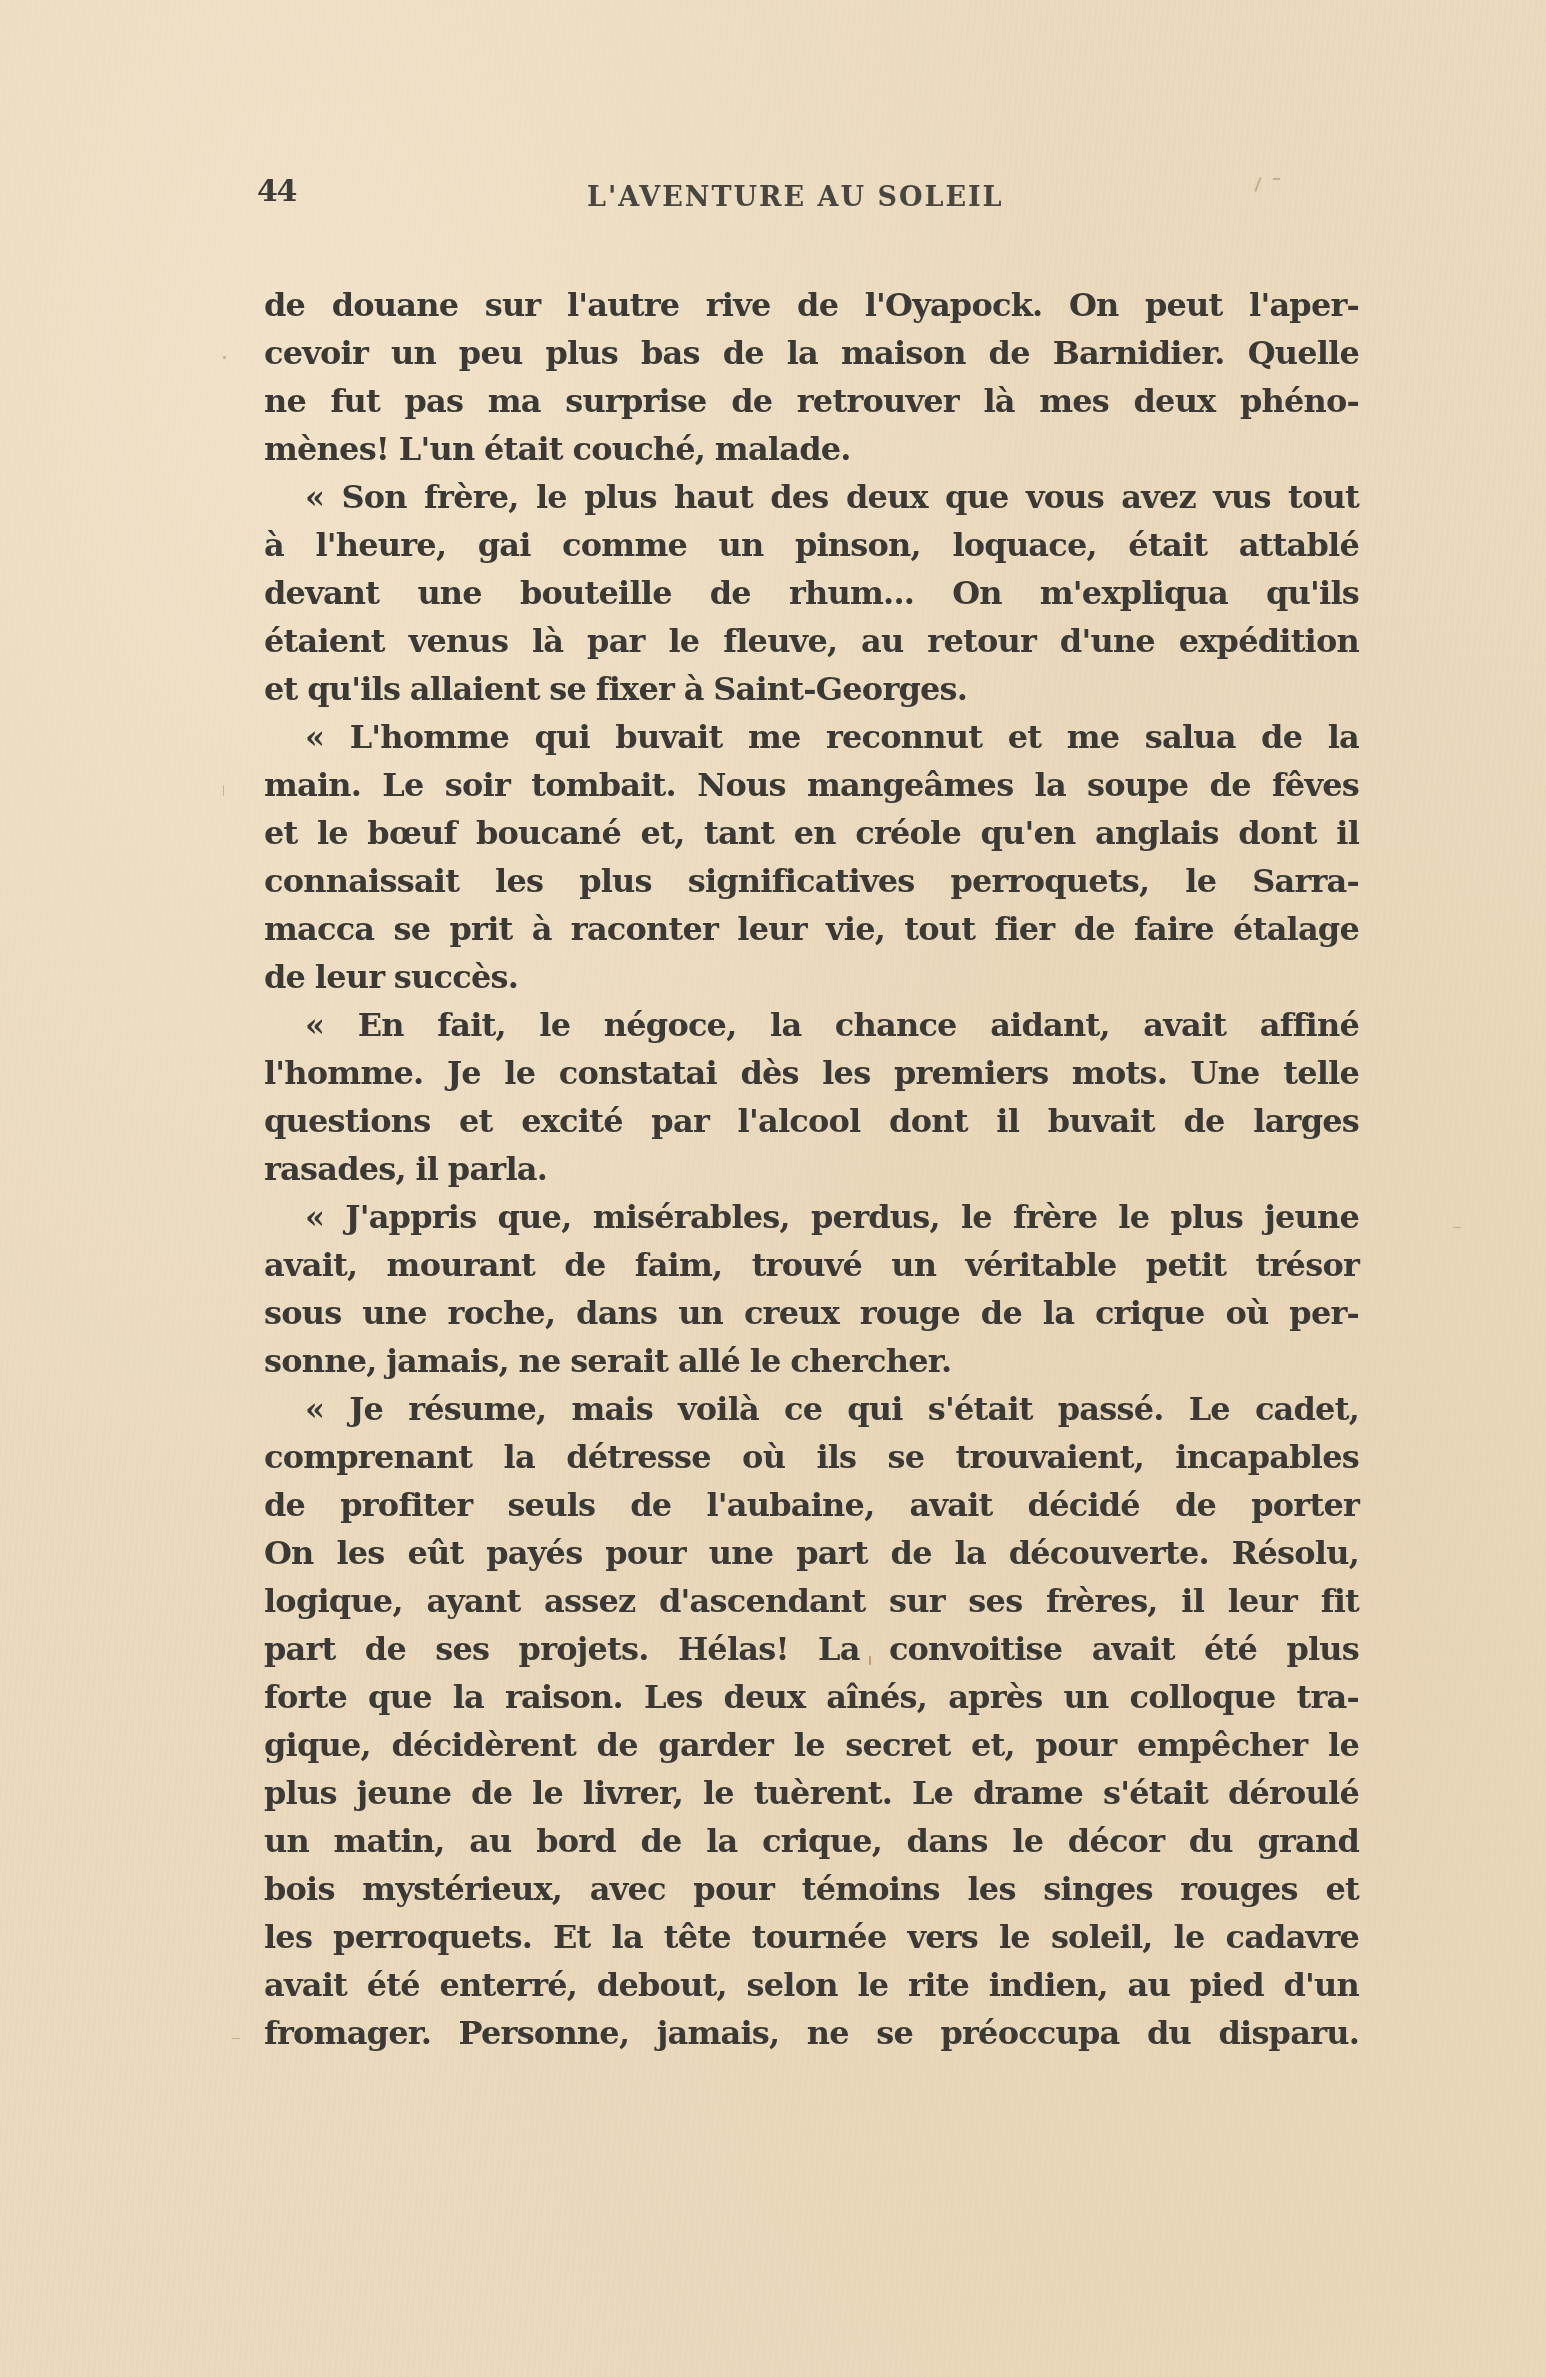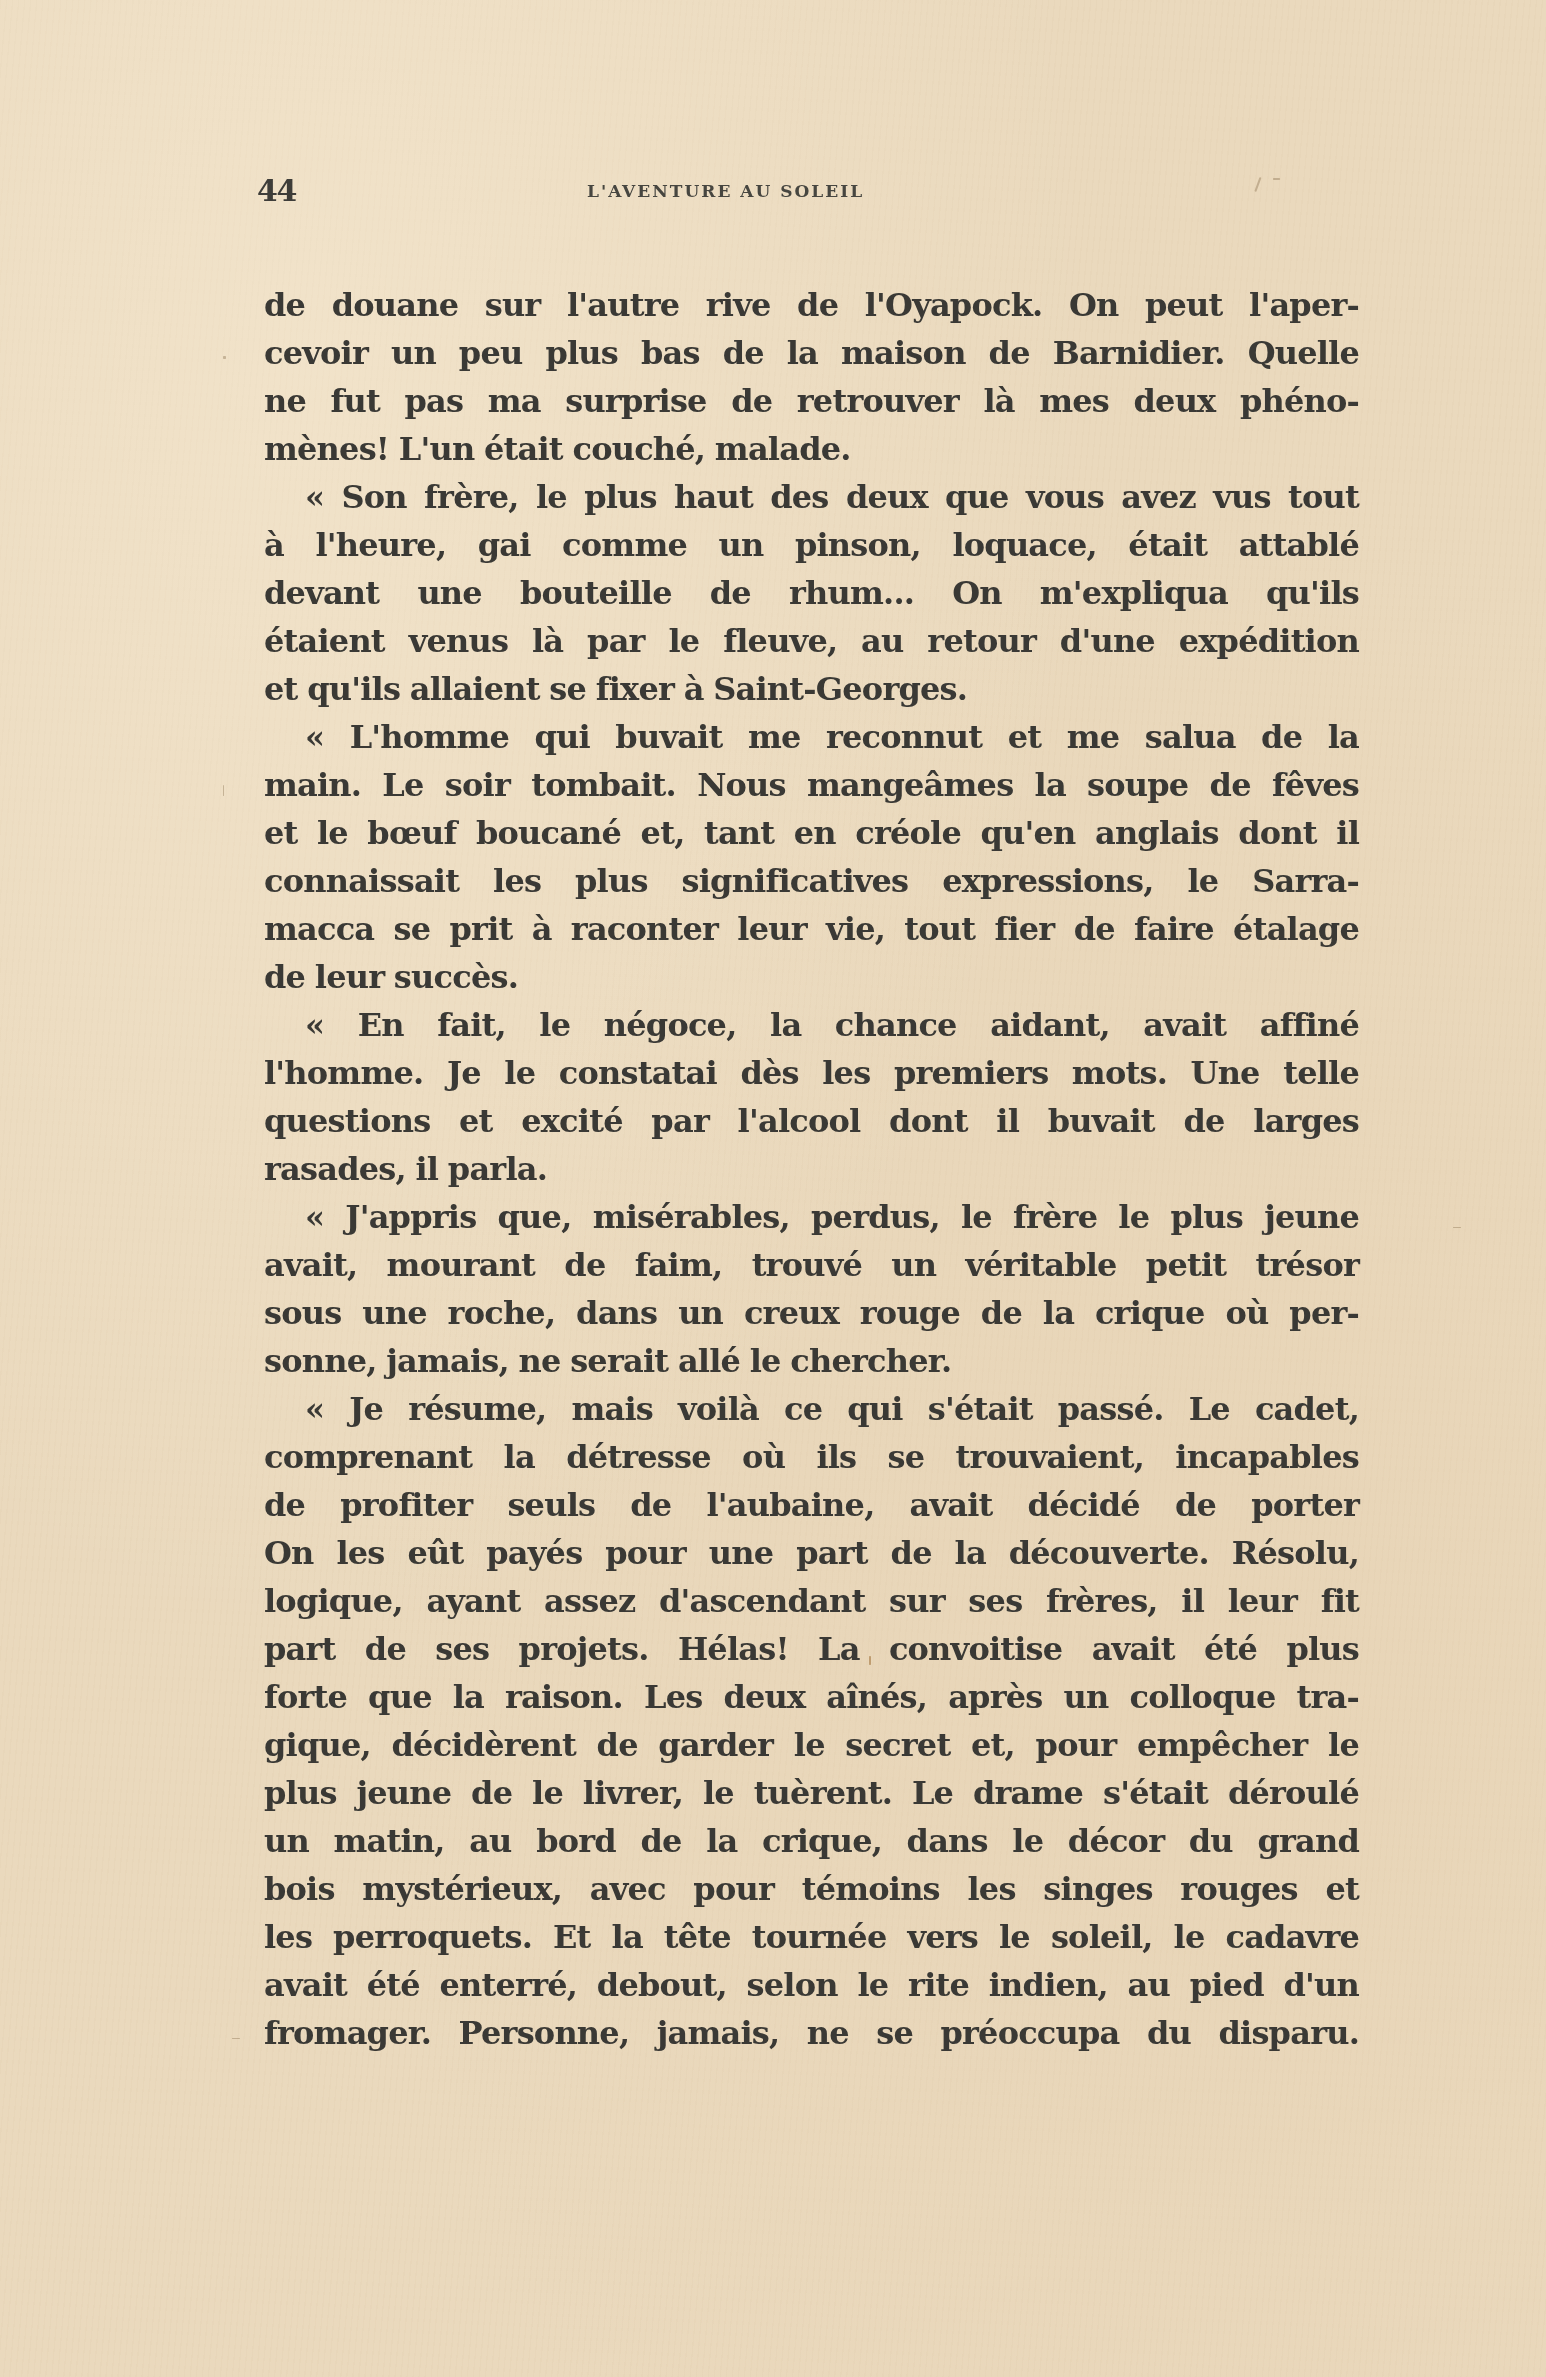--- a/index.html
+++ b/index.html
@@ -42,21 +42,21 @@
       font-size: 30px;
       letter-spacing: -1.3px;
       color: #3e3d39;
     }
     .running-title {
       position: absolute;
       left: 330px;
       top: 8px;
       font-family: "DejaVu Serif", serif;
       font-weight: bold;
-      font-size: 17px;
+      font-size: 27px;
       letter-spacing: 2px;
       font-variant: small-caps;
       color: #474640;
     }
     .text-body {
       position: absolute;
       top: 269px;
       left: 264px;
       width: 1095px;
       margin-top: 12px;
@@ -102,21 +102,21 @@
       <span class="line">ne fut pas ma surprise de retrouver là mes deux phéno-</span>
       <span class="line last">mènes! L'un était couché, malade.</span>
       <span class="line indent">« Son frère, le plus haut des deux que vous avez vus tout</span>
       <span class="line">à l'heure, gai comme un pinson, loquace, était attablé</span>
       <span class="line">devant une bouteille de rhum... On m'expliqua qu'ils</span>
       <span class="line">étaient venus là par le fleuve, au retour d'une expédition</span>
       <span class="line last">et qu'ils allaient se fixer à Saint-Georges.</span>
       <span class="line indent">« L'homme qui buvait me reconnut et me salua de la</span>
       <span class="line">main. Le soir tombait. Nous mangeâmes la soupe de fêves</span>
       <span class="line">et le bœuf boucané et, tant en créole qu'en anglais dont il</span>
-      <span class="line">connaissait les plus significatives expressions, le Sarra-</span>
+      <span class="line">connaissait les plus significatives perroquets, le Sarra-</span>
       <span class="line">macca se prit à raconter leur vie, tout fier de faire étalage</span>
       <span class="line last">de leur succès.</span>
       <span class="line indent">« En fait, le négoce, la chance aidant, avait affiné</span>
       <span class="line">l'homme. Je le constatai dès les premiers mots. Une telle</span>
       <span class="line">questions et excité par l'alcool dont il buvait de larges</span>
       <span class="line last">rasades, il parla.</span>
       <span class="line indent">« J'appris que, misérables, perdus, le frère le plus jeune</span>
       <span class="line">avait, mourant de faim, trouvé un véritable petit trésor</span>
       <span class="line">sous une roche, dans un creux rouge de la crique où per-</span>
       <span class="line last">sonne, jamais, ne serait allé le chercher.</span>

